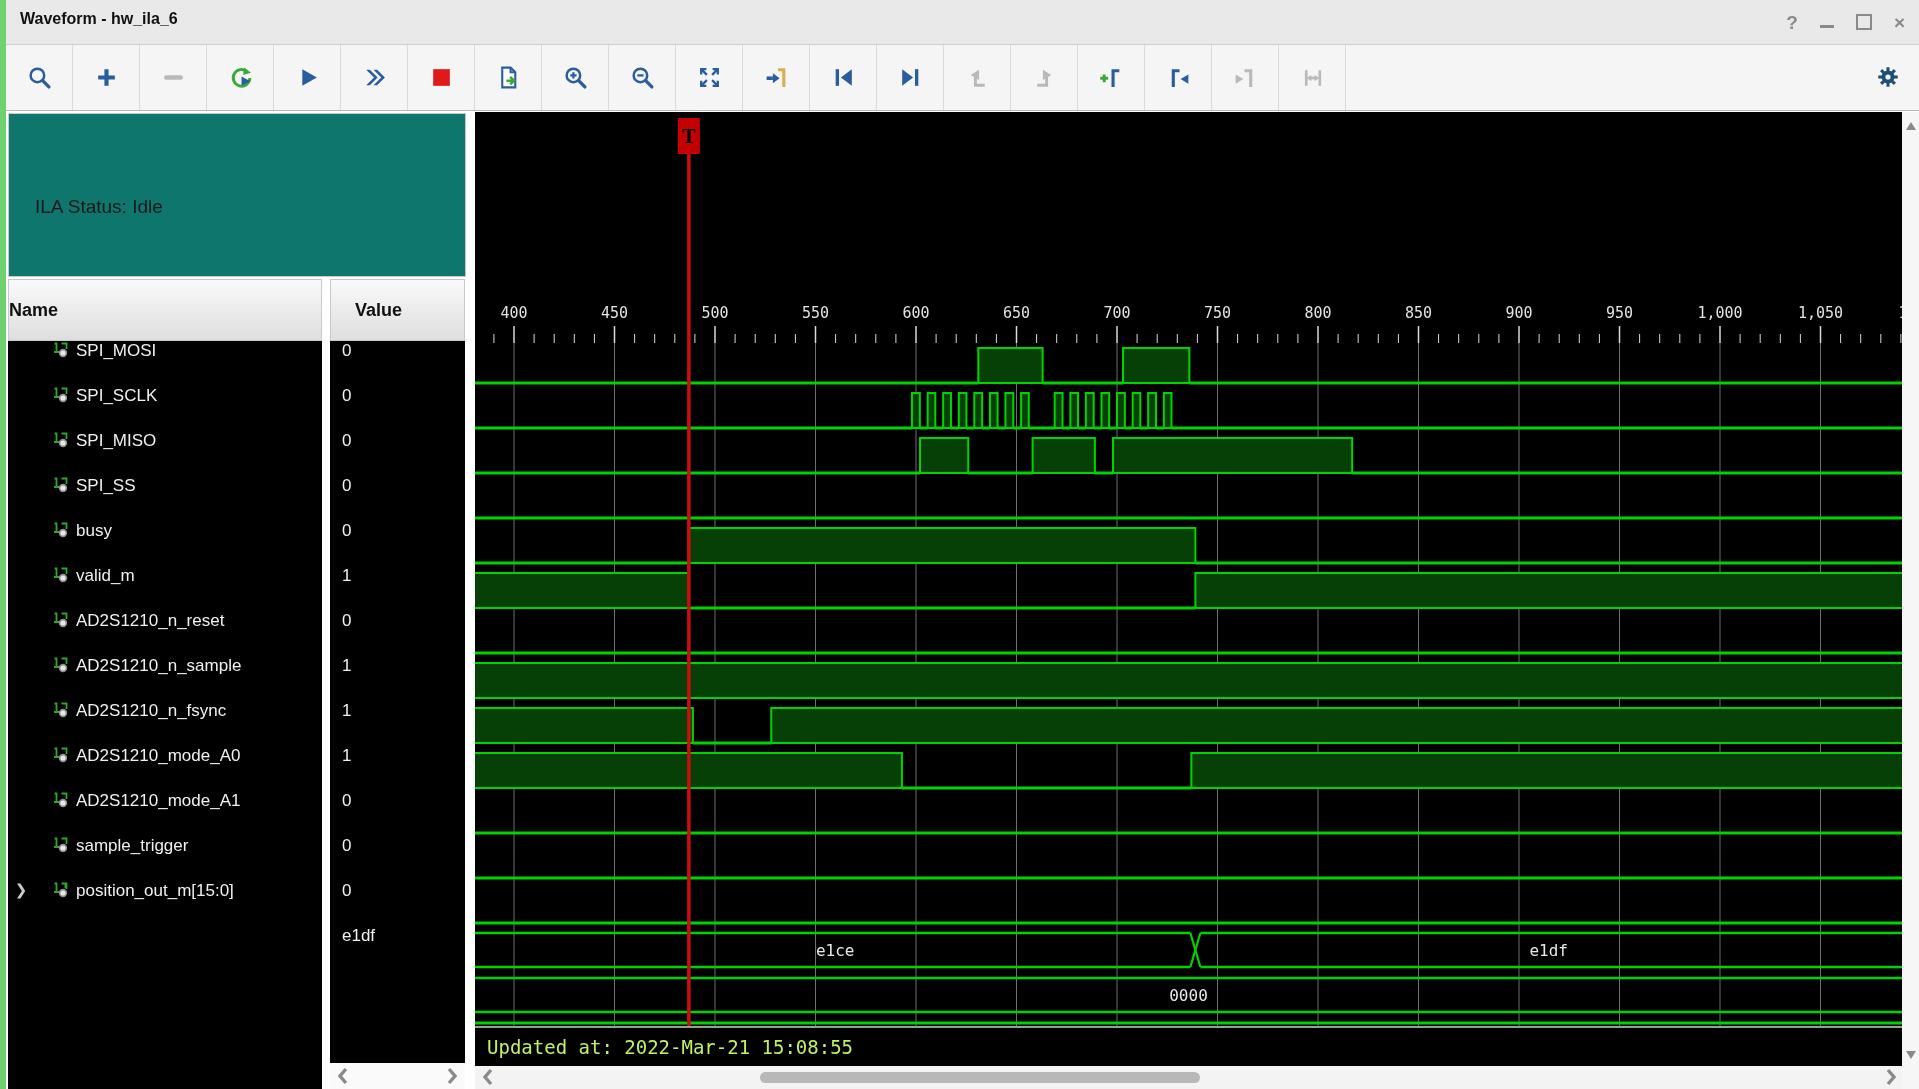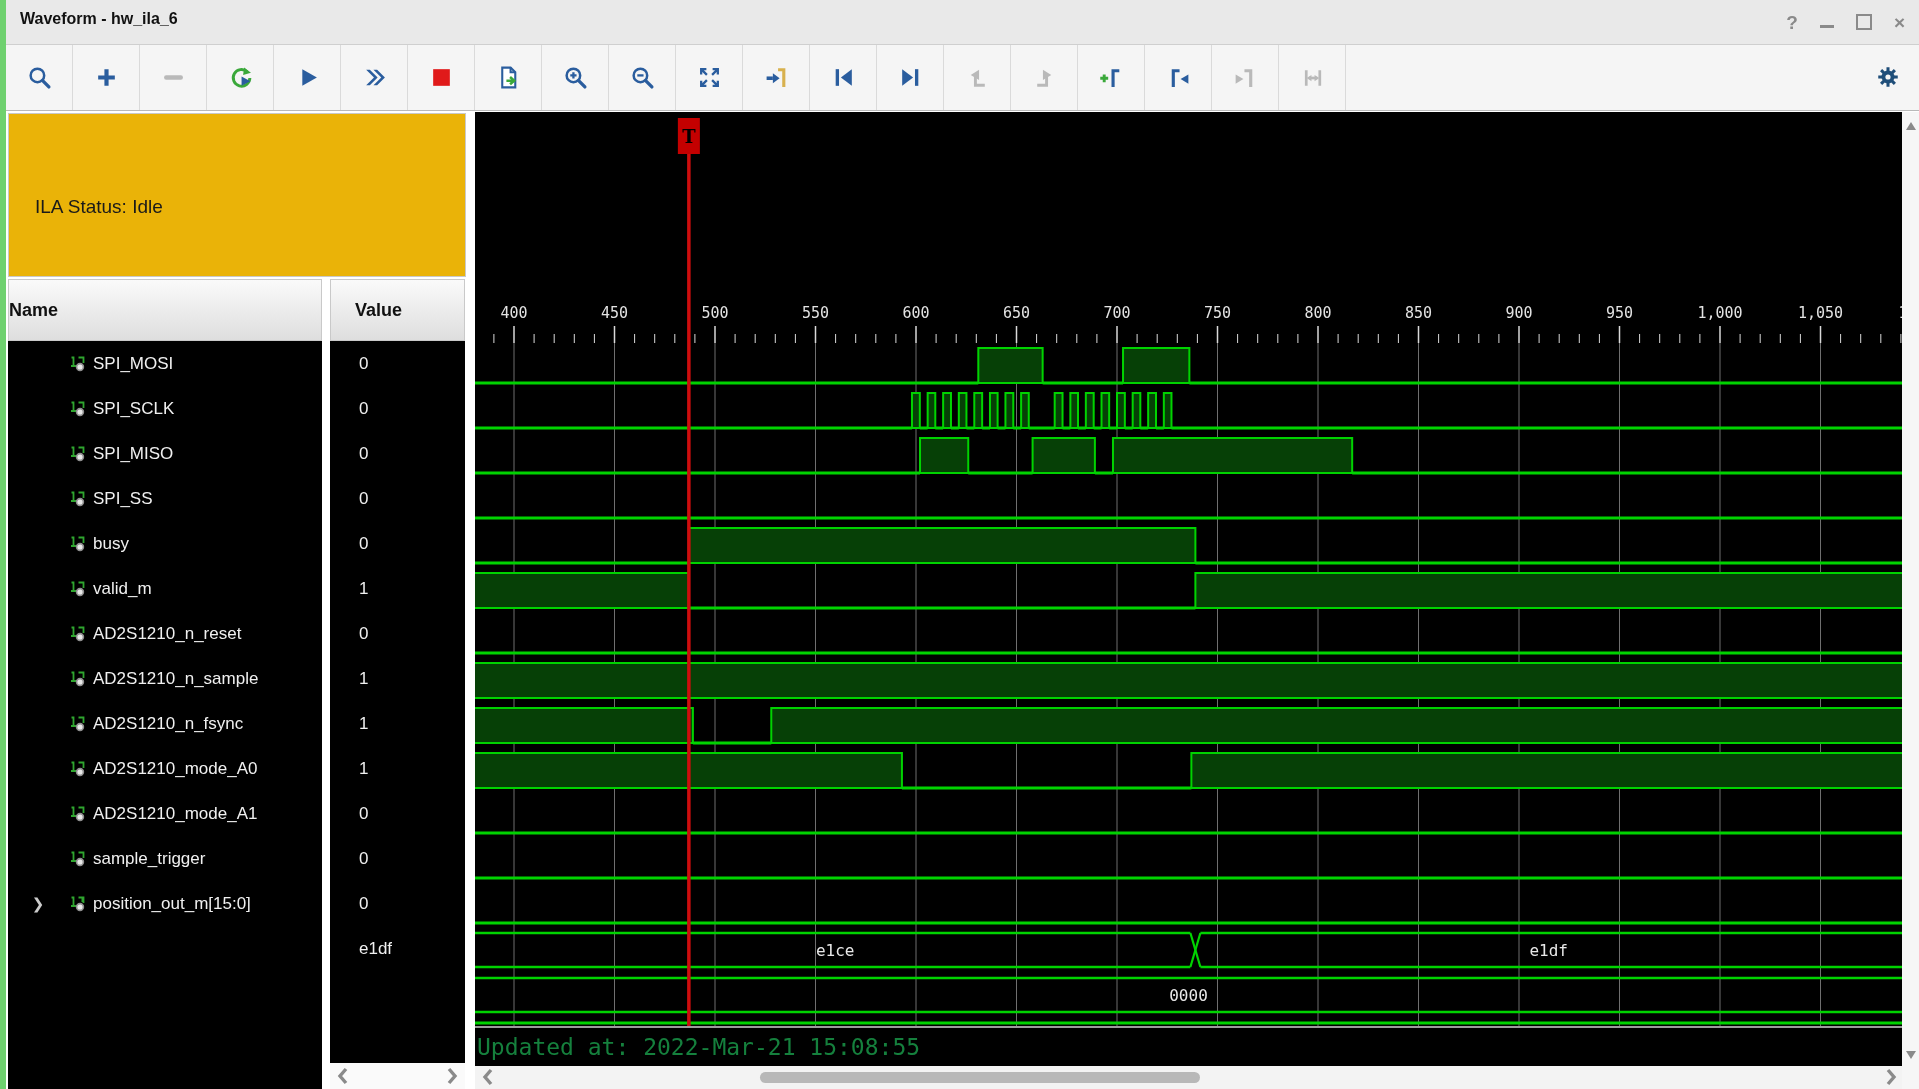--- a/index.html
+++ b/index.html
@@ -15,45 +15,45 @@
   .win-btn.max{width:12px;height:12px;border:2px solid #8a8a8a;font-size:0;}
   .win-btn.min{width:14px;height:3px;background:#8a8a8a;font-size:0;margin-top:8px;}
   
   .toolbar{position:absolute;left:6px;top:45px;right:0;height:65px;background:#f5f5f5;
            border-bottom:1px solid #b9b9b9;}
   .toolbar-buttons{position:absolute;left:0;top:0;height:65px;display:flex;align-items:stretch;}
   .tbtn{width:66px;display:flex;align-items:center;justify-content:center;border-right:1px solid #dadada;}
   .tbtn svg{display:block;}
   .settings-btn{position:absolute;right:8px;top:9px;width:46px;height:46px;display:flex;align-items:center;justify-content:center;}
   
-  .ila-panel{position:absolute;left:8px;top:113px;width:458px;height:164px;background:#eab308;
+  .ila-panel{position:absolute;left:8px;top:113px;width:458px;height:164px;background:#0f766e;
              border:1px solid #c9c9c9;box-sizing:border-box;}
   .ila-status{position:absolute;left:26px;top:82px;font-size:19px;color:#1a1a1a;}
   .hdr{position:absolute;top:279px;height:62px;background:linear-gradient(#fafafa,#dedede);
        border:1px solid #c9c9c9;box-sizing:border-box;display:flex;align-items:center;}
   .hdr-name{left:8px;width:314px;}
   .hdr-value{left:330px;width:135px;}
   .hdr span{font-size:18px;font-weight:bold;color:#111;}
   .hdr-value span{padding-left:24px;}
   .name-col{position:absolute;left:8px;top:341px;width:314px;height:748px;background:#000;overflow:hidden;}
   .value-col{position:absolute;left:330px;top:341px;width:135px;height:722px;background:#000;overflow:hidden;}
-  .trow{height:45px;display:flex;align-items:center;color:#f0f0f0;font-size:17px;white-space:nowrap;margin-left:17px;}
+  .trow{height:45px;display:flex;align-items:flex-start;color:#f0f0f0;font-size:17px;white-space:nowrap;}
   .trow .chev{width:26px;text-align:center;color:#cccccc;font-size:15px;}
   .trow .indent{width:44px;}
   .trow .indent.short{width:18px;}
   .trow .sig-icon{width:17px;height:17px;margin-right:7px;flex:0 0 auto;}
   .trow .val-text{padding-left:12px;}
   .val-scroll{position:absolute;left:330px;top:1063px;width:135px;height:26px;background:#fafafa;
               display:flex;align-items:center;justify-content:space-between;padding:0 6px;box-sizing:border-box;}
   
   .wave-panel{position:absolute;left:475px;top:112px;width:1427px;height:977px;}
   .wave-canvas{position:absolute;left:0;top:0;width:1427px;height:914px;background:#000;overflow:hidden;}
   .wave-status{position:absolute;left:0;top:914px;width:1427px;height:40px;background:#000;
                border-top:2px solid #9c9c9c;box-sizing:border-box;display:flex;align-items:center;}
-  .wave-status span{color:#15803d;font-family:"DejaVu Sans Mono",monospace;font-size:23px;padding-left:2px;}
+  .wave-status span{color:#bef264;font-family:"DejaVu Sans Mono",monospace;font-size:19px;padding-left:12px;}
   .wave-hscroll{position:absolute;left:0;top:954px;width:1427px;height:23px;background:#f3f3f3;}
   .hthumb{position:absolute;left:285px;top:6px;width:440px;height:11px;border-radius:6px;background:#b8b8b8;}
   .scroll-arrow{position:absolute;top:2px;}
   .vscroll{position:absolute;left:1902px;top:112px;width:17px;height:977px;background:#f6f6f6;}
   .vtri{position:absolute;left:4px;width:0;height:0;border-left:5px solid transparent;border-right:5px solid transparent;}
   .vtri.up{top:10px;border-bottom:8px solid #8a8a8a;}
   .vtri.down{bottom:30px;border-top:8px solid #8a8a8a;}
   .tbtn.disabled{opacity:1;}
 </style>
 </head>

